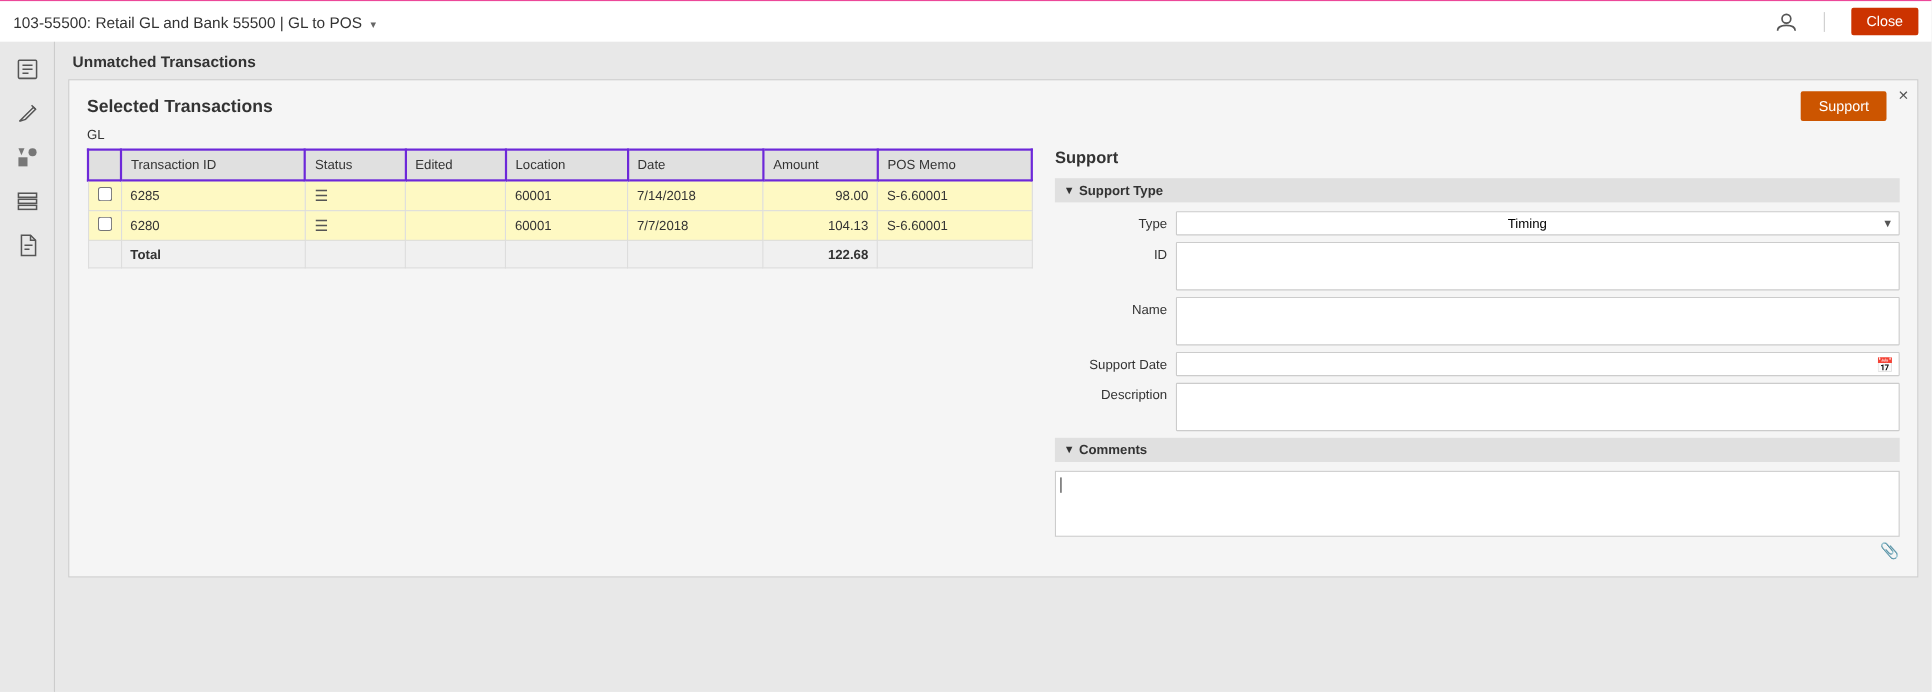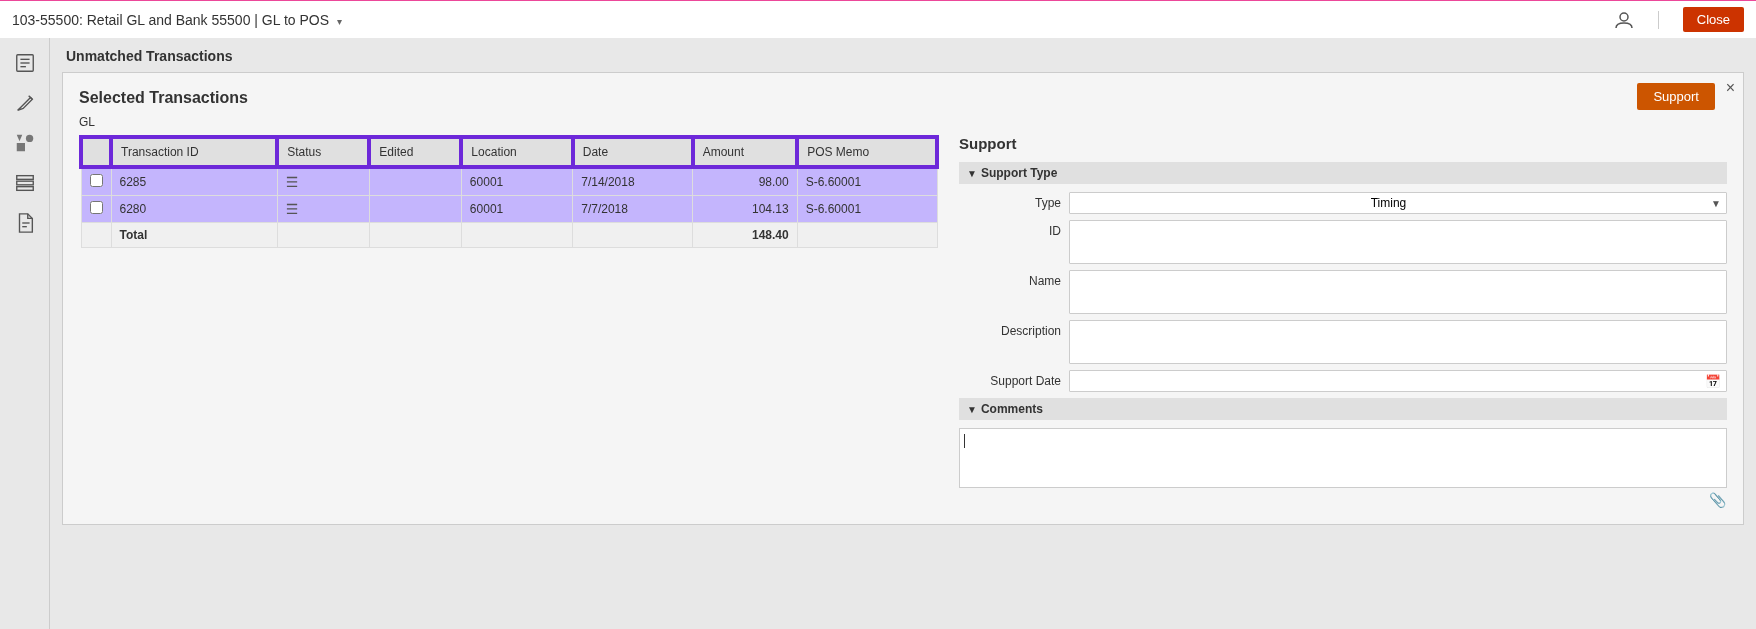--- a/index.html
+++ b/index.html
@@ -154,28 +154,28 @@
       width: 100%;
       border-collapse: collapse;
       font-size: 12px;
     }
     .trans-table thead tr {
       background: #e0e0e0;
     }
     .trans-table th {
       padding: 6px 8px;
       text-align: left;
-      border: 4px solid #6d28d9;
+      border: 2px solid #6d28d9;
       font-weight: normal;
       color: #333;
     }
     .trans-table td {
       padding: 5px 8px;
       border: 1px solid #ddd;
-      background: #c4b5fd;
+      background: #fef9c3;
       color: #333;
     }
     .trans-table td.numeric { text-align: right; }
     .trans-table tfoot td {
       background: #f0f0f0;
       font-weight: bold;
     }
     .trans-table tfoot td.numeric { text-align: right; }
 
     .checkbox-cell { width: 30px; }
@@ -414,21 +414,21 @@
               </tr>
             </tbody>
             <tfoot>
               <tr>
                 <td></td>
                 <td style="text-align:left; font-weight:bold;">Total</td>
                 <td></td>
                 <td></td>
                 <td></td>
                 <td></td>
-                <td class="numeric">148.40</td>
+                <td class="numeric">122.68</td>
                 <td></td>
               </tr>
             </tfoot>
           </table>
         </div>
 
         <div class="support-section">
           <div class="support-title">Support</div>
 
           <div class="support-section-header">
@@ -452,30 +452,30 @@
             <div class="form-label">ID</div>
             <textarea class="form-textarea" style=""></textarea>
           </div>
 
           <div class="form-row">
             <div class="form-label">Name</div>
             <textarea class="form-textarea" style=""></textarea>
           </div>
 
           <div class="form-row">
-            <div class="form-label">Description</div>
-            <textarea class="form-textarea" style=""></textarea>
-          </div>
-
-          <div class="form-row">
             <div class="form-label">Support Date</div>
             <div class="date-wrapper">
               <input type="text" style="">
               <span class="cal-icon">📅</span>
             </div>
+          </div>
+
+          <div class="form-row">
+            <div class="form-label">Description</div>
+            <textarea class="form-textarea" style=""></textarea>
           </div>
 
           <div class="support-section-header" style="margin-top: 6px;">
             <span class="triangle">▼</span>
             <span>Comments</span>
           </div>
 
           <div class="comments-area">
             <div class="comments-box">
               <span class="comments-cursor"></span>

